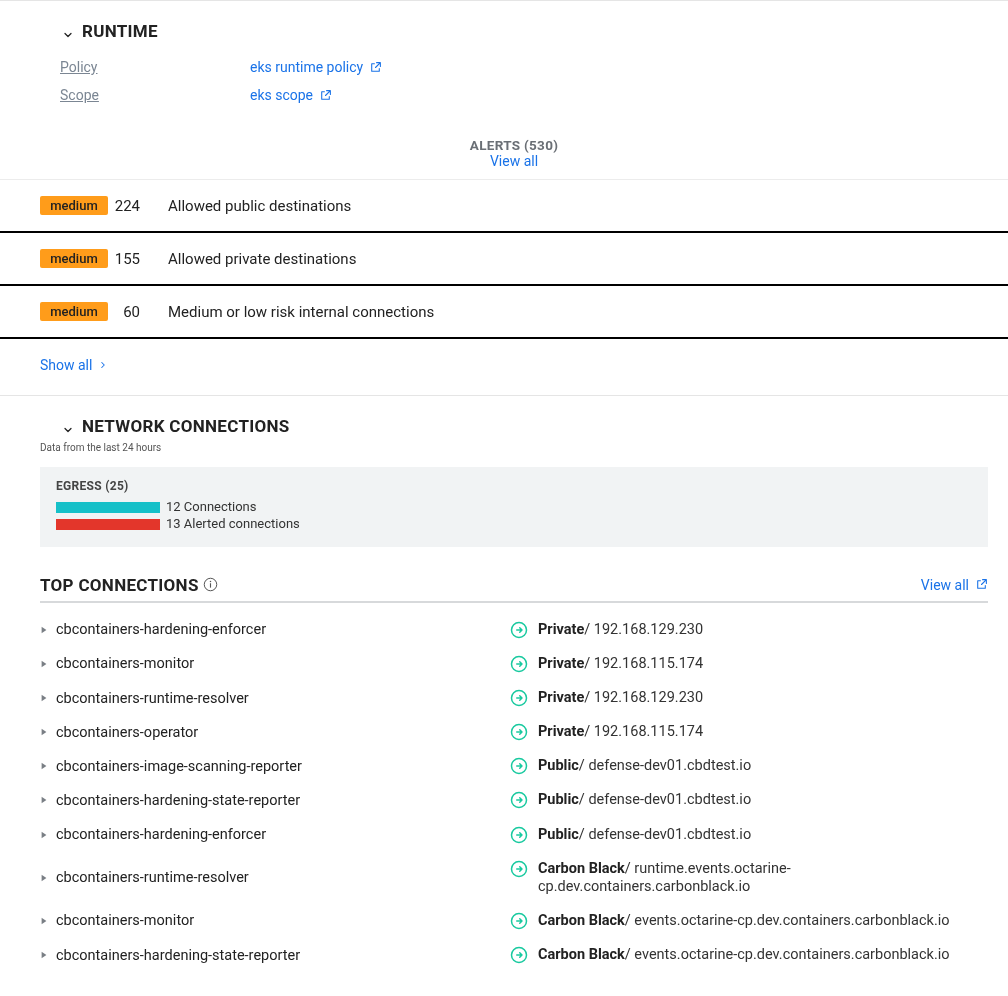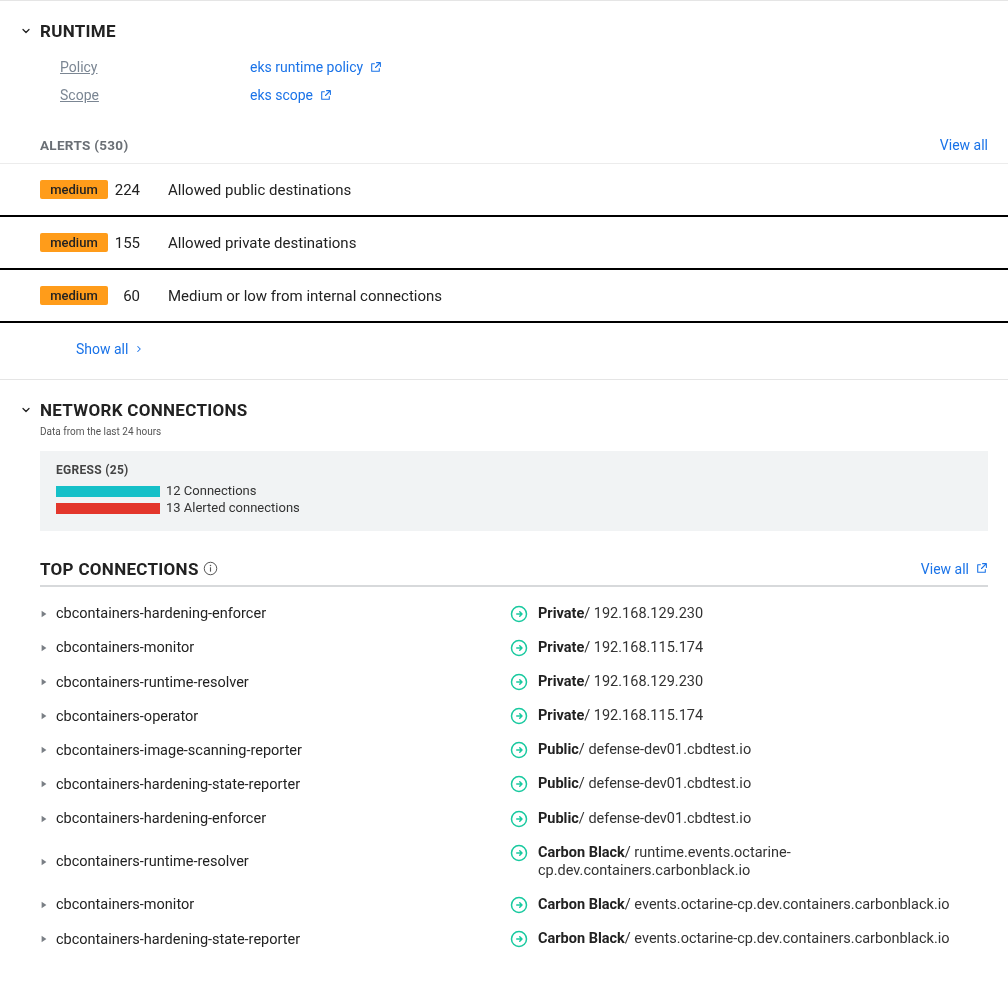--- a/index.html
+++ b/index.html
@@ -6,56 +6,56 @@
   body {
     margin: 0;
     font-family: "Segoe UI", Roboto, "Helvetica Neue", Arial, sans-serif;
     font-size: 14px;
     color: #222;
     background: #fff;
     width: 1008px;
   }
   .section { border-top: 1px solid #e5e5e5; padding: 20px 0 16px 0; }
   .section:first-child { border-top: none; padding-top: 24px; }
-  .sec-header { display: flex; align-items: center; padding: 0 36px 4px 20px; }
+  .sec-header { display: flex; align-items: flex-end; padding: 0 36px 4px 20px; margin-left: 42px; }
   .chevron-down {
     width: 12px; height: 12px; margin-right: 8px;
     display: inline-flex; align-items: center; justify-content: center;
     cursor: pointer;
   }
   .chevron-down svg { width: 12px; height: 12px; }
   .sec-title { font-weight: 700; font-size: 17px; letter-spacing: .3px; }
   .sec-subtitle { font-size: 10px; color: #555; padding: 2px 20px 0 40px; }
 
   .kv-block { padding: 8px 0 10px 60px; }
   .kv-row { display: flex; align-items: center; padding: 6px 0; font-size: 14px; }
   .kv-label { width: 190px; color: #7b8693; text-decoration: underline; }
   .kv-link { color: #1a73e8; cursor: pointer; display: inline-flex; align-items: center; gap: 6px; }
   .ext-icon { width: 13px; height: 13px; display: inline-flex; }
 
-  .alerts-hdr { display: flex; align-items: center; justify-content: space-between; padding: 18px 20px 10px 40px; }
+  .alerts-hdr { display: flex; align-items: center; justify-content: space-between; padding: 18px 20px 10px 40px; flex-direction: column; }
   .alerts-title { color: #6a6f75; font-weight: 700; font-size: 13.5px; letter-spacing: .3px; }
   .view-all { color: #1a73e8; cursor: pointer; font-size: 14px; display: inline-flex; align-items: center; gap: 6px; }
 
   .alert-row {
     display: flex; align-items: center;
     padding: 16px 20px 16px 40px;
     border-bottom: 2px solid #000000;
   }
   .alert-row:first-of-type { border-top: 1px solid #ececec; }
   .badge {
     width: 68px; text-align: center; padding: 2px 0;
     font-size: 13px; border-radius: 2px;
     background: #ff9c1a; color: #222; font-weight: 500;
   }
   .badge.low { background: #c3c8cd; }
   .alert-count { width: 60px; text-align: right; padding-right: 28px; font-size: 15px; color: #222; }
   .alert-desc { font-size: 15px; color: #222; }
 
-  .show-all { color: #1a73e8; cursor: pointer; display: inline-flex; align-items: center; gap: 6px; padding: 18px 0 6px 40px; font-size: 14px; margin-left: 36px; }
+  .show-all { color: #1a73e8; cursor: pointer; display: inline-flex; align-items: center; gap: 6px; padding: 18px 0 6px 40px; font-size: 14px; }
   .chevron-right { width: 10px; height: 10px; display: inline-flex; }
 
   .egress-card {
     margin: 14px 20px 0 40px;
     background: #f1f3f4;
     padding: 12px 16px 14px 16px;
   }
   .egress-title { font-weight: 700; font-size: 12px; letter-spacing: .3px; color: #444; margin-bottom: 6px; }
   .legend-row { display: flex; align-items: center; font-size: 13px; color: #333; line-height: 1.3; }
   .bar { width: 104px; height: 11px; margin-right: 6px; }
@@ -161,21 +161,21 @@
         <span class="alert-desc">Allowed public destinations</span>
       </div>
       <div class="alert-row">
         <span class="badge ">medium</span>
         <span class="alert-count">155</span>
         <span class="alert-desc">Allowed private destinations</span>
       </div>
       <div class="alert-row">
         <span class="badge ">medium</span>
         <span class="alert-count">60</span>
-        <span class="alert-desc">Medium or low from internal connections</span>
+        <span class="alert-desc">Medium or low risk internal connections</span>
       </div>
     </div>
 
   <div class="show-all">
     <span>Show all</span>
     <span class="chevron-right">
         <svg style="color:#1a73e8">
           <use href="#chev-right"></use>
         </svg>
       </span>

